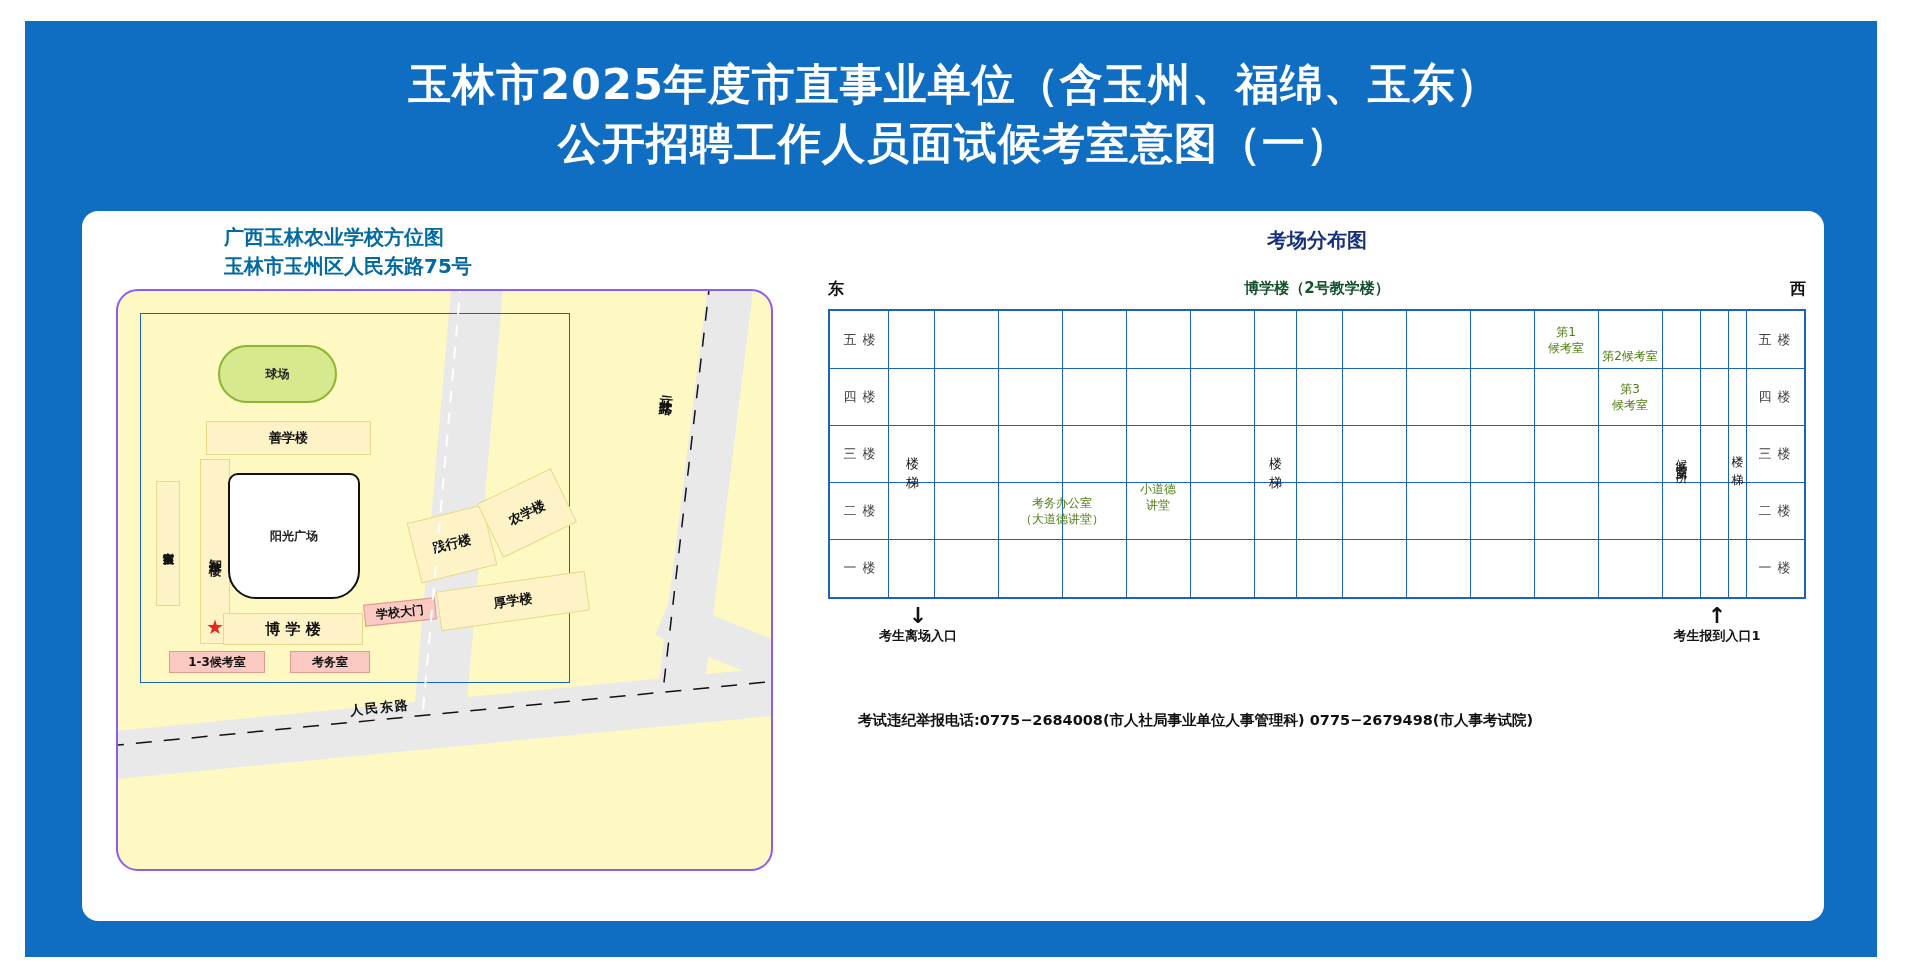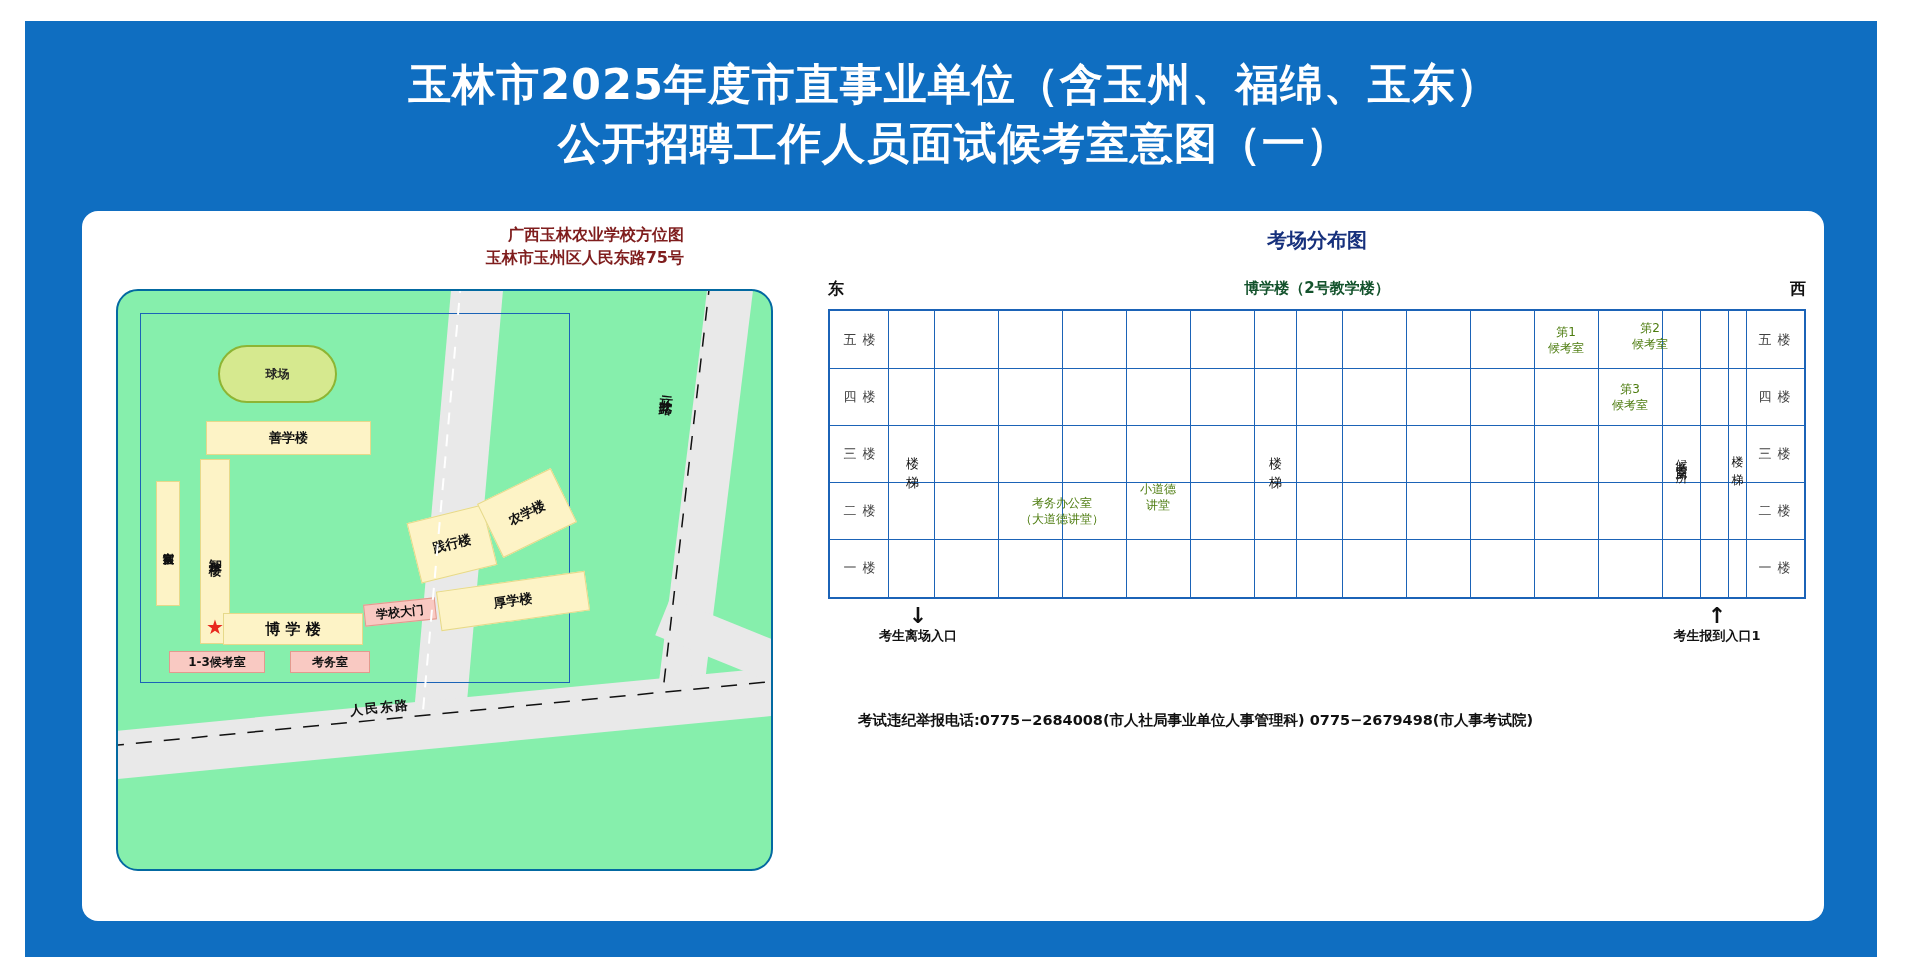--- a/index.html
+++ b/index.html
@@ -54,35 +54,35 @@
     left: 12px;
     top: 6px;
     width: 715px;
     height: 698px;
   }
   #left-head {
     position: absolute;
     left: 130px;
     top: 6px;
     width: 460px;
-    text-align: right;
-    color: #7f1d1d;
-    font-weight: bold;
-    font-size: 16px;
+    text-align: left;
+    color: #0369a1;
+    font-weight: bold;
+    font-size: 20px;
     line-height: 1.45;
   }
   #map-frame {
     position: absolute;
     left: 22px;
     top: 72px;
     width: 653px;
     height: 578px;
-    border: 2px solid #0369a1;
+    border: 2px solid #8b5cf6;
     border-radius: 22px;
-    background: #86efac;
+    background: #fef9c3;
     overflow: hidden;
   }
   .road {
     position: absolute;
     background: #e9e9e9;
   }
   .campus-outline {
     position: absolute;
     left: 22px;
     top: 22px;
@@ -316,20 +316,23 @@
         </div>
 
         <div class="bld vert" style="left:82px; top:168px; width:30px; height:185px;">
           <span>智学楼</span>
         </div>
 
         <div class="bld vert" style="left:38px; top:190px; width:24px; height:125px; font-size:11px; letter-spacing:0;">
           <span>京征实训室</span>
         </div>
 
+        <div class="plaza" style="left:110px; top:182px; width:128px; height:122px; border-radius:10px 10px 28px 28px;">
+          <span>阳光广场</span>
+        </div>
 
         <div class="bld" style="left:295px; top:222px; width:78px; height:62px; transform:rotate(-14deg);">
           <span>践行楼</span>
         </div>
 
         <div class="bld" style="left:368px; top:192px; width:82px; height:60px; transform:rotate(-26deg);">
           <span>农学楼</span>
         </div>
 
         <div class="bld" style="left:320px; top:290px; width:150px; height:40px; transform:rotate(-8deg);">
@@ -413,21 +416,21 @@
         <div class="vtext" style="left:60px; top:75px; width:44px; height:140px;">楼 梯</div>
         <div class="vtext" style="left:424px; top:75px; width:42px; height:140px;">楼 梯</div>
         <div class="vtext" style="left:898px; top:75px; width:18px; height:140px; font-size:12px;">楼 梯</div>
 
         <div class="vtext" style="left:832px; top:64px; width:38px; height:164px; font-size:12px; letter-spacing:3px;">候考室厕所</div>
 
         <div class="cell-text" style="left:704px; top:12px; width:64px; height:36px; flex-direction:column;">
           <span>第1</span>
           <span>候考室</span>
         </div>
-        <div class="cell-text" style="left:768px; top:8px; width:64px; height:36px; flex-direction:column;padding-left:20px;">
+        <div class="cell-text" style="left:768px; top:28px; width:64px; height:36px; flex-direction:row;">
           <span>第2</span>
           <span>候考室</span>
         </div>
 
         <div class="cell-text" style="left:768px; top:69px; width:64px; height:36px; flex-direction:column;justify-content:center;">
           <span>第3</span>
           <span>候考室</span>
         </div>
 
         <div class="cell-text" style="left:168px; top:183px; width:128px; height:36px; flex-direction:column;">

